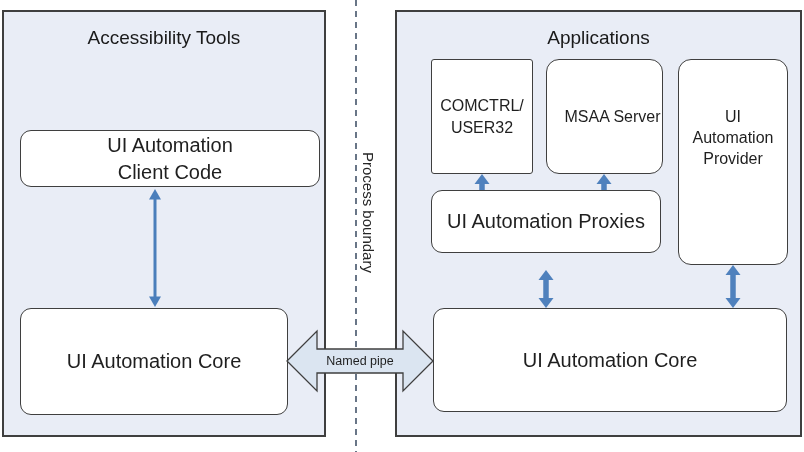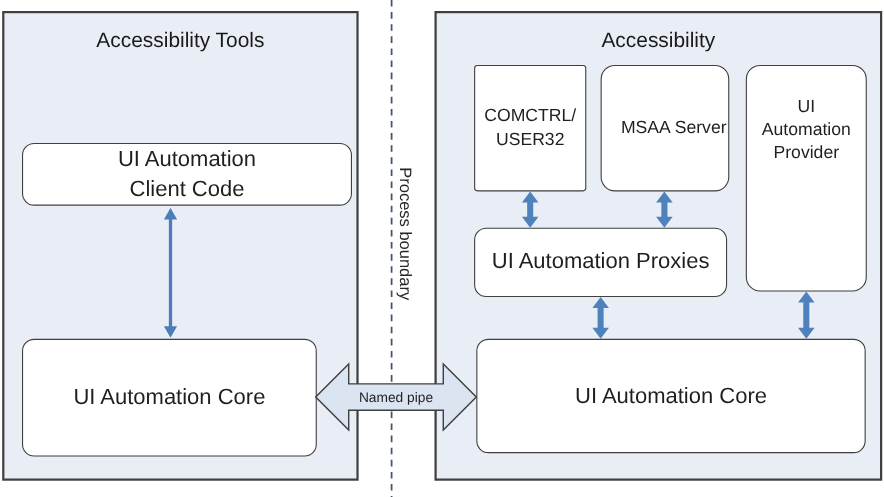--- a/index.html
+++ b/index.html
@@ -25,22 +25,22 @@
   }
   .box-label { white-space:pre-line; text-align:center; line-height:1.32; }
   
   .box-client    { left:16px; top:118px; width:300px; height:57px;  font-size:20px; }
   .box-core-left { left:16px; top:296px; width:268px; height:107px; font-size:20px; }
   .arrow-left-v  { position:absolute; left:142px; top:177px; }
   
   .box-comctrl   { left:34px;  top:47px;  width:102px; height:115px; font-size:16px; border-radius:3px; }
   .box-msaa      { left:149px; top:47px;  width:117px; height:115px; font-size:16px; border-radius:13px;padding-left:16px; }
   .box-provider  { left:281px; top:47px;  width:110px; height:206px; font-size:16px; border-radius:13px;
-                   align-items:flex-start; padding-top:27px; }
-  .box-proxies   { left:34px;  top:195px; width:230px; height:63px;  font-size:20px; }
+                   align-items:flex-start; padding-top:46px; }
+  .box-proxies   { left:34px;  top:178px; width:230px; height:63px;  font-size:20px; }
   .box-core-right{ left:36px;  top:296px; width:354px; height:104px; font-size:20px; }
   .arr { position:absolute; }
   .arr-a1 { left:74px;  top:162px; }
   .arr-a2 { left:196px; top:162px; }
   .arr-a3 { left:138px; top:258px; }
   .arr-a4 { left:325px; top:253px; }
   .boundary-label {
     position:absolute; left:360px; top:152px; height:152px; z-index:2;
     writing-mode:vertical-rl; text-orientation:mixed;
     font-size:15px; color:#262626; display:flex; align-items:center;
@@ -72,21 +72,21 @@
     </svg>
 
     <div class="box box-core-left">
       <span class="box-label">UI Automation Core</span>
     </div>
   </section>
 
   <div class="boundary-label">Process boundary</div>
 
   <section class="panel panel-right">
-    <div class="panel-title">Accessibility</div>
+    <div class="panel-title">Applications</div>
 
     <div class="box box-comctrl">
       <span class="box-label">COMCTRL/
 USER32</span>
     </div>
 
     <div class="box box-msaa">
       <span class="box-label">MSAA Server</span>
     </div>
 

